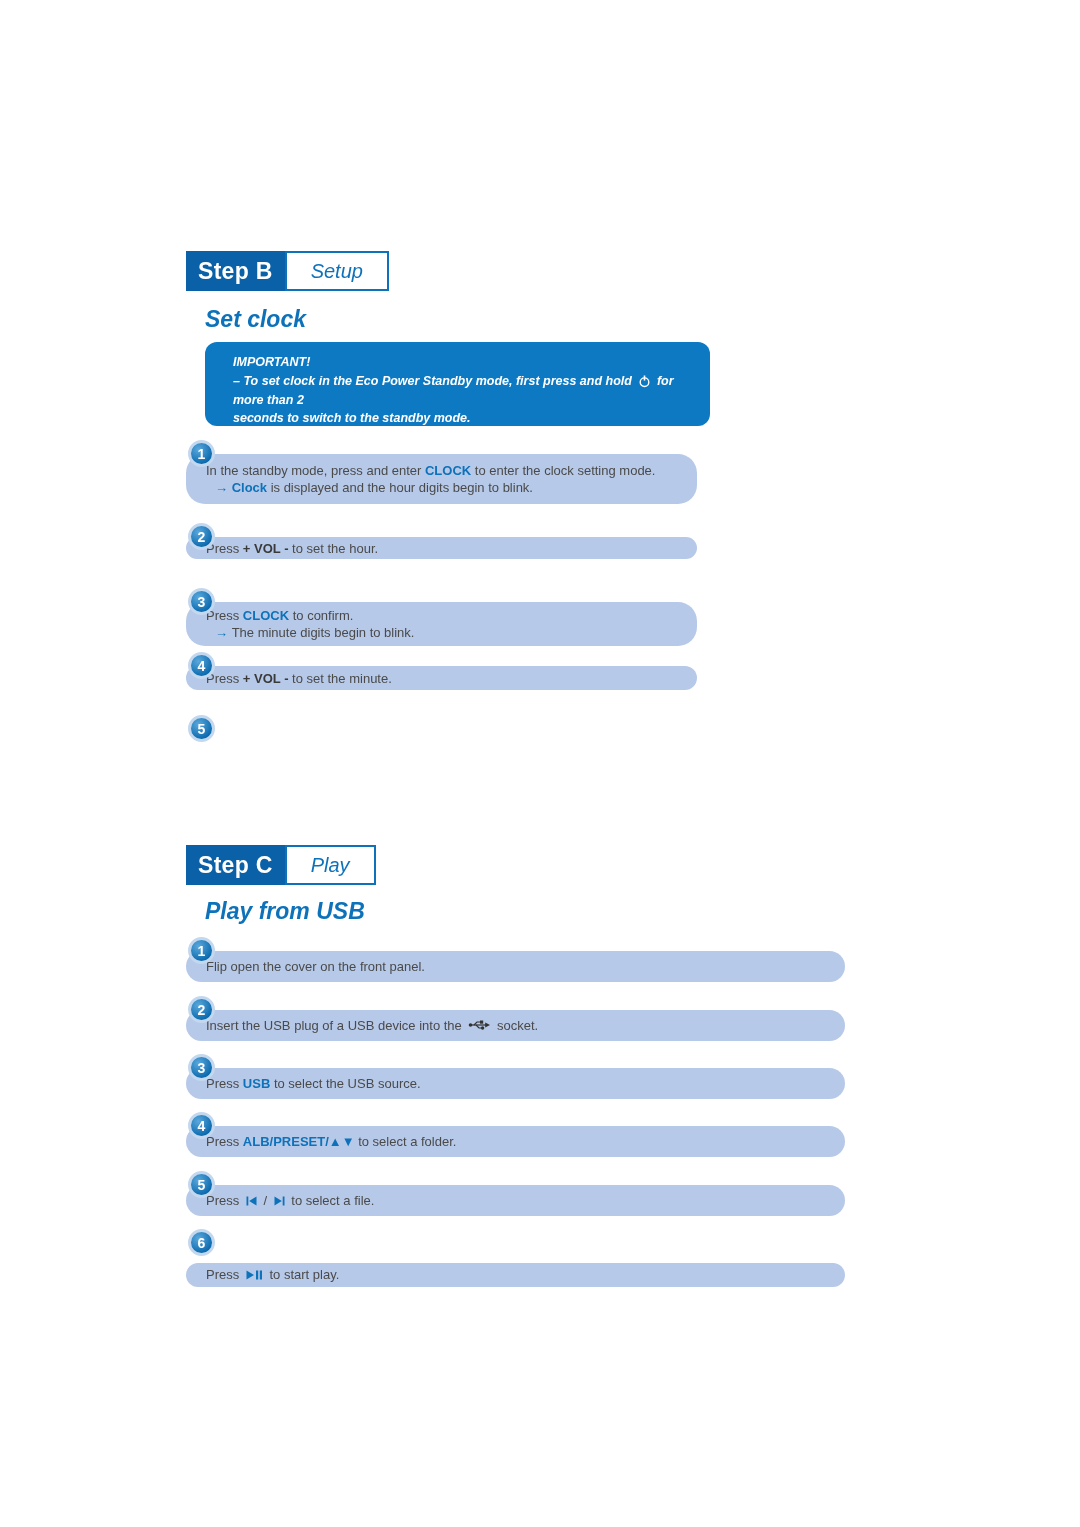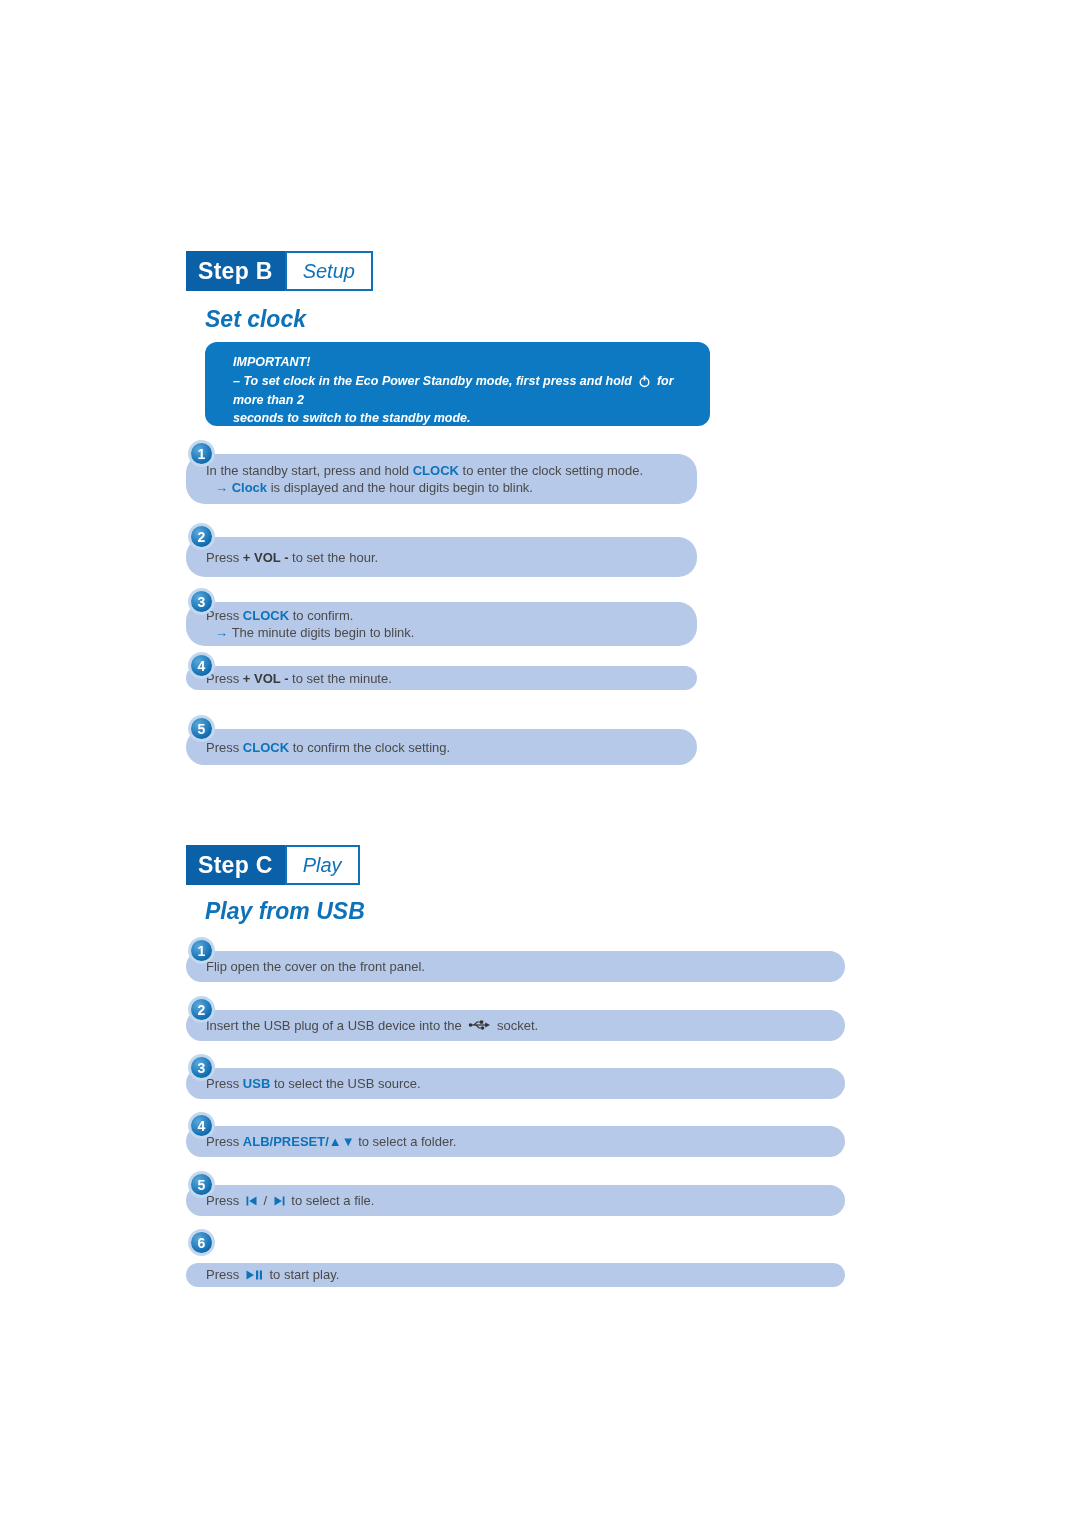--- a/index.html
+++ b/index.html
@@ -14,21 +14,21 @@
     position:relative;width:1080px;height:1527px;background:#ffffff;
     font-family:"Liberation Sans",sans-serif;overflow:hidden;
   }
   .badge-row{position:absolute;left:186px;display:flex;height:40px;}
   .badge-fill{
     background:var(--stepbox);color:#fff;font-weight:bold;font-size:23px;
     display:flex;align-items:center;padding:16px 12px;letter-spacing:.3px;
   }
   .badge-outline{
     border:2px solid var(--brand);color:var(--brand);font-style:italic;font-size:20px;
-    display:flex;align-items:center;padding:0 16px;background:#fff;box-sizing:border-box;
+    display:flex;align-items:center;padding:0 24px;background:#fff;box-sizing:border-box;
   }
   .sec-heading{
     position:absolute;left:205px;margin:0;color:var(--brand);
     font-size:23px;font-style:italic;font-weight:bold;
   }
   .important-box{
     position:absolute;left:205px;top:342px;width:505px;height:84px;
     background:var(--impbg);border-radius:12px;color:#fff;font-style:italic;
     box-sizing:border-box;padding:13px 36px 0 28px;
   }
@@ -74,48 +74,45 @@
             <line x1="6.5" y1="0.5" x2="6.5" y2="5.6" stroke="#ffffff" stroke-width="1.6"></line>
           </svg></span><span>for more than 2</span>
     </div>
     <div class="imp-line">seconds to switch to the standby mode.</div>
   </div>
 
   <div id="steps-b">
       <div class="step-row" style="top: 440px; left: 186px; width: 511px; height: 64px;">
         <div class="step-num">1</div>
         <div class="step-bar" style="height: 50px;">
-          <div class="step-line"><span>In the standby start, press and hold </span><span class="seg-key">CLOCK</span><span> to enter the clock setting mode.</span></div>
+          <div class="step-line"><span>In the standby mode, press and enter </span><span class="seg-key">CLOCK</span><span> to enter the clock setting mode.</span></div>
           <div class="step-line indent"><span class="seg-arrow">→  </span><span class="seg-key">Clock</span><span> is displayed and the hour digits begin to blink.</span></div>
         </div>
       </div>
       <div class="step-row" style="top: 523px; left: 186px; width: 511px; height: 48px;">
         <div class="step-num">2</div>
-        <div class="step-bar" style="height: 40px;">
+        <div class="step-bar" style="height: 22px;">
           <div class="step-line"><span>Press </span><span class="seg-bold">+ VOL -</span><span> to set the hour.</span></div>
         </div>
       </div>
       <div class="step-row" style="top: 588px; left: 186px; width: 511px; height: 58px;">
         <div class="step-num">3</div>
         <div class="step-bar" style="height: 44px;">
           <div class="step-line"><span>Press </span><span class="seg-key">CLOCK</span><span> to confirm.</span></div>
           <div class="step-line indent"><span class="seg-arrow">→  </span><span>The minute digits begin to blink.</span></div>
         </div>
       </div>
       <div class="step-row" style="top: 652px; left: 186px; width: 511px; height: 48px;">
         <div class="step-num">4</div>
         <div class="step-bar" style="height: 24px;">
           <div class="step-line"><span>Press </span><span class="seg-bold">+ VOL -</span><span> to set the minute.</span></div>
         </div>
       </div>
       <div class="step-row" style="top: 715px; left: 186px; width: 511px; height: 50px;">
         <div class="step-num">5</div>
-        <div class="step-bar" style="height: 36px;">
-          <div class="step-line"><span>Press </span><span class="seg-key">CLOCK</span><span> to confirm the clock setting.</span></div>
-        </div>
       </div>
     </div>
 
   <div class="badge-row" style="top:845px">
     <div class="badge-fill">Step C</div>
     <div class="badge-outline">Play</div>
   </div>
 
   <h2 class="sec-heading" style="top:898px">Play from USB</h2>
 

